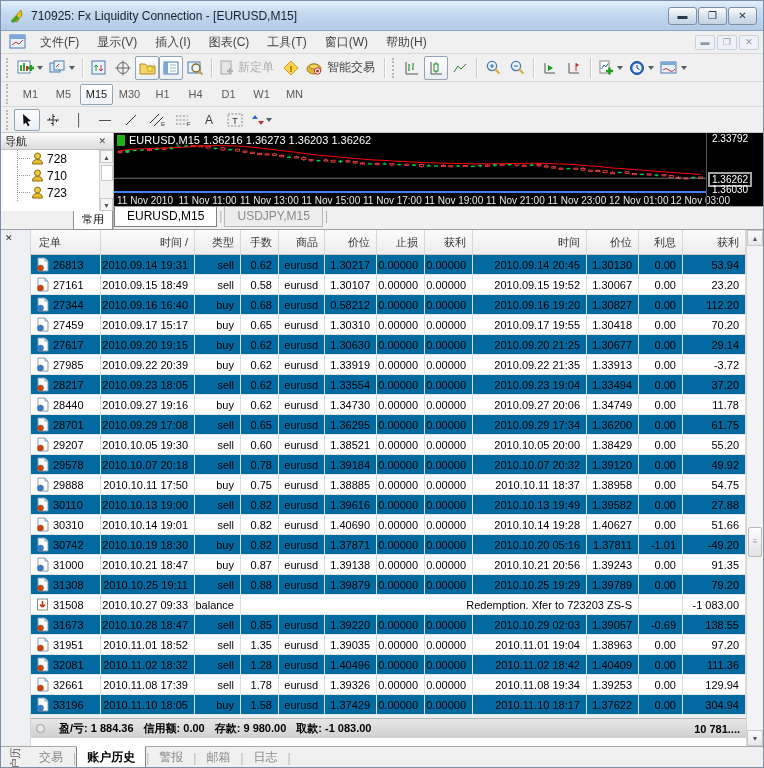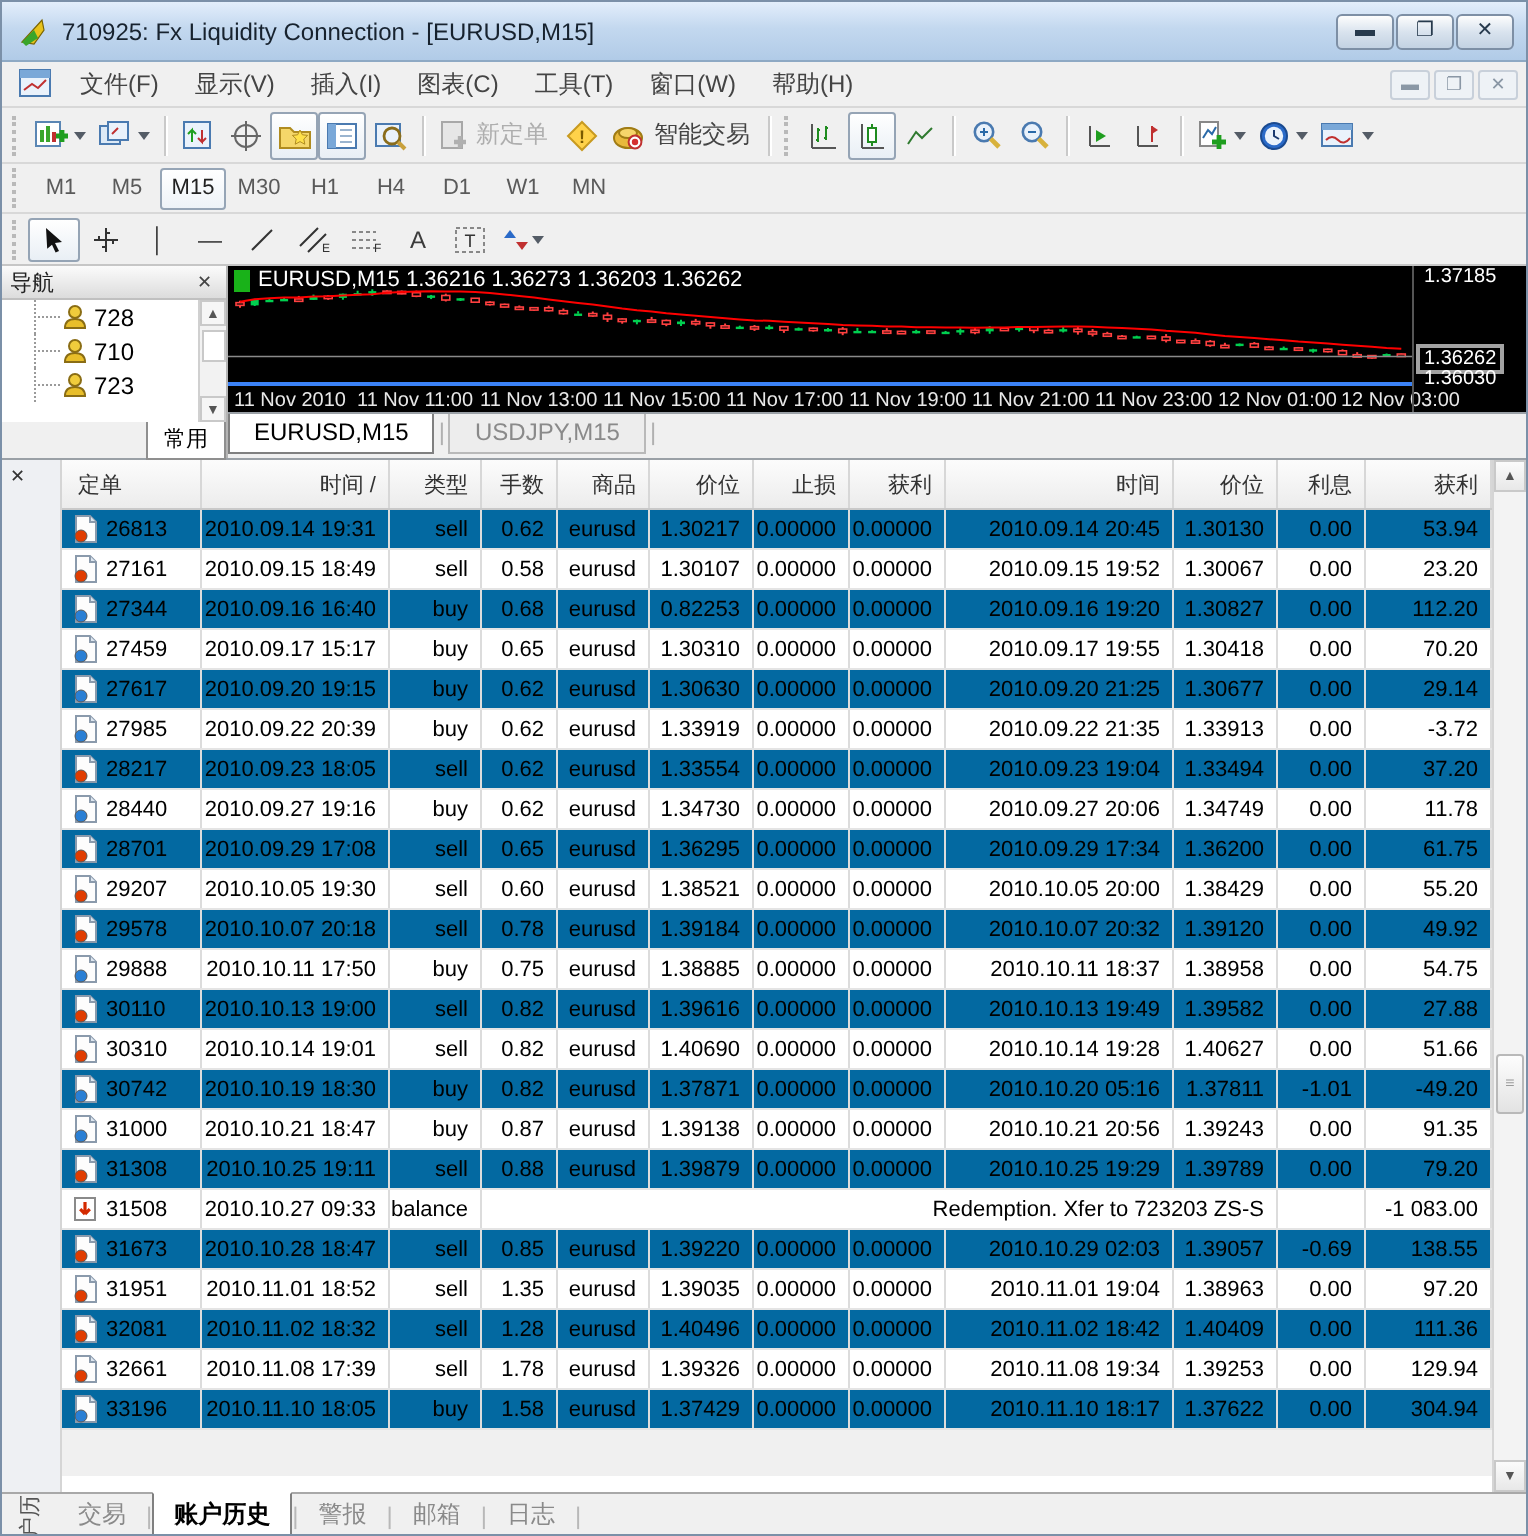--- a/index.html
+++ b/index.html
@@ -589,21 +589,21 @@
             <span style="left: 187.5px;">11 Nov 15:00</span>
             <span style="left: 249px;">11 Nov 17:00</span>
             <span style="left: 310.5px;">11 Nov 19:00</span>
             <span style="left: 372px;">11 Nov 21:00</span>
             <span style="left: 433.5px;">11 Nov 23:00</span>
             <span style="left: 495px;">12 Nov 01:00</span>
             <span style="left: 556.5px;">12 Nov 03:00</span>
           </div>
       </div>
       <div class="pricescale" id="pricescale">
-          <span class="pl" style="top: 0.0150375px;">1.37185</span>
+          <span class="pl" style="top: 0.0150375px;">2.33792</span>
           <span class="cur" style="top: 39.2662px;">1.36262</span>
           <span class="pl" style="top: 51.3835px;">1.36030</span>
         </div>
     </div>
     <div class="charttabs" id="charttabs">
         <span class="ctab active">EURUSD,M15</span>
         <span class="ctab-sep">|</span>
         <span class="ctab">USDJPY,M15</span>
         <span class="ctab-sep">|</span>
       </div>
@@ -679,21 +679,21 @@
                 <path d="M2 1 h7 l3 3 v10 H2 Z" fill="#fdfdfd" stroke="#8a9aac"></path>
                 <path d="M9 1 v3 h3" fill="#dde6ef" stroke="#8a9aac"></path>
                 <circle cx="4.5" cy="11" r="3" fill="#2a7fd4" stroke="#5a5a5a" stroke-width="0.5"></circle>
               </svg>
               <span>27344</span>
             </div>
             <div class="tc" style="width: 94px;">2010.09.16 16:40</div>
             <div class="tc" style="width: 46px;">buy</div>
             <div class="tc" style="width: 38px;">0.68</div>
             <div class="tc" style="width: 46px;">eurusd</div>
-            <div class="tc" style="width: 52px;">0.82253</div>
+            <div class="tc" style="width: 52px;">0.58212</div>
             <div class="tc" style="width: 48px;">0.00000</div>
             <div class="tc" style="width: 48px;">0.00000</div>
             <div class="tc" style="width: 114px;">2010.09.16 19:20</div>
             <div class="tc" style="width: 52px;">1.30827</div>
             <div class="tc" style="width: 44px;">0.00</div>
             <div class="tc" style="width: 59px; flex: 1 1 0%;">112.20</div>
           </div>
           <div class="trow">
             <div class="tc order" style="width: 70px;">
               <svg width="13" height="15" viewBox="0 0 13 15">
@@ -1101,20 +1101,30 @@
             <div class="tc" style="width: 46px;">eurusd</div>
             <div class="tc" style="width: 52px;">1.37429</div>
             <div class="tc" style="width: 48px;">0.00000</div>
             <div class="tc" style="width: 48px;">0.00000</div>
             <div class="tc" style="width: 114px;">2010.11.10 18:17</div>
             <div class="tc" style="width: 52px;">1.37622</div>
             <div class="tc" style="width: 44px;">0.00</div>
             <div class="tc" style="width: 59px; flex: 1 1 0%;">304.94</div>
           </div>
         </div>
+      <div class="summary">
+        <span class="ball"></span>
+        <span id="summary-parts" style="display:flex; gap:10px;">
+            <span>盈/亏: 1 884.36</span>
+            <span>信用额: 0.00</span>
+            <span>存款: 9 980.00</span>
+            <span>取款: -1 083.00</span>
+          </span>
+        <span class="total">10 781....</span>
+      </div>
       <div class="whitegap"></div>
     </div>
     <div class="vscroll">
       <span class="vbtn">▲</span>
       <span class="vtrack">
         <span class="vthumb">≡</span>
       </span>
       <span class="vbtn">▼</span>
     </div>
   </div>

